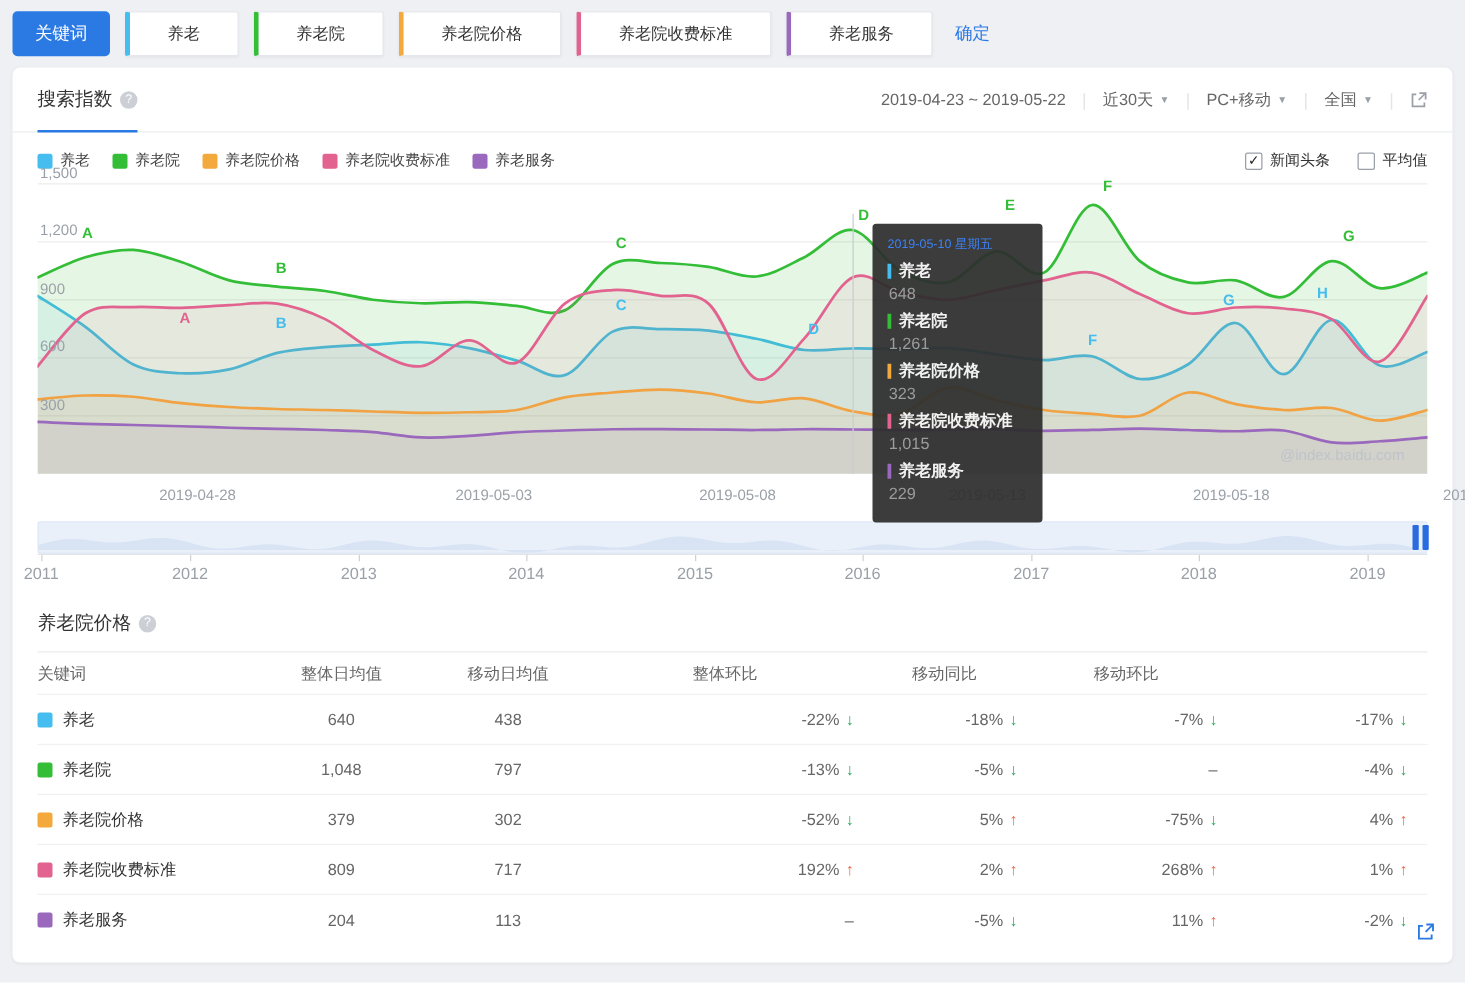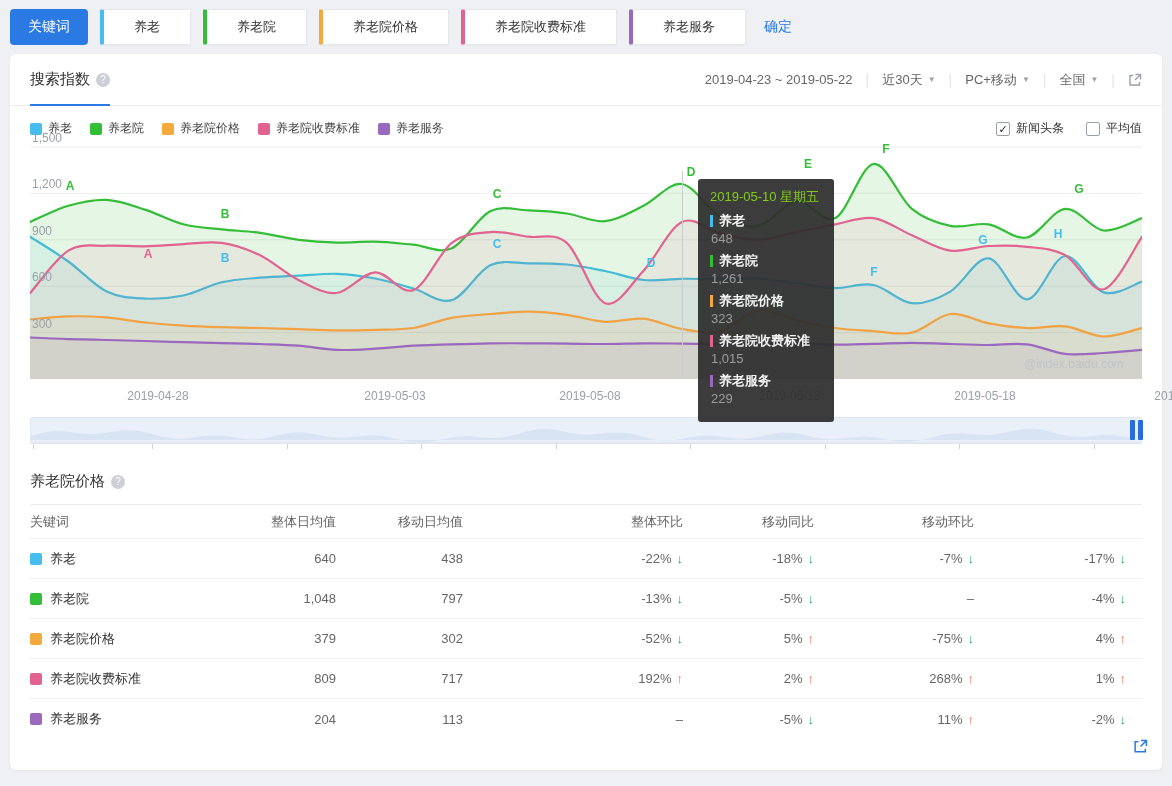--- a/index.html
+++ b/index.html
@@ -56,21 +56,21 @@
   .chart-area svg.main { position:absolute; left:0; top:0; }
   .ylab { position:absolute; left:2px; font-size:12px; color:#9aa0a8; }
   .xlab { position:absolute; top:246px; transform:translateX(-50%); font-size:12px; color:#9aa0a8; white-space:nowrap; }
   .mk { position:absolute; font-size:12px; font-weight:bold; transform:translate(-50%,-100%); cursor:pointer; }
   .watermark { position:absolute; left:994px; top:214px; font-size:12px; color:#bfc3c9; }
   .hoverline { position:absolute; left:652px; top:28px; width:1px; height:208px; background:#c9ccd1; }
   .tooltip {
     position:absolute; left:668px; top:36px; width:136px;
     background:rgba(45,45,45,.93); border-radius:3px; padding:9px 12px 10px; z-index:6;
   }
-  .tt-title { color:#84cc16; font-size:13px; margin-bottom:6px; white-space:nowrap; }
+  .tt-title { color:#3b82f6; font-size:10px; margin-bottom:6px; white-space:nowrap; }
   .tt-item { margin-bottom:5px; }
   .tt-name { display:flex; align-items:center; gap:6px; color:#f2f2f2; font-size:13px; font-weight:bold; }
   .tt-bar { width:3px; height:12px; display:inline-block; }
   .tt-val { color:#9c9c9c; font-size:13px; margin-left:1px; line-height:17px; }
   
   .slider-wrap { margin:12px 20px 0; position:relative; }
   .slider-track {
     height:26px; background:#e9f0fa; border:1px solid #dde8f6; border-radius:2px;
     position:relative; overflow:visible; cursor:pointer;
   }
@@ -85,21 +85,21 @@
   .overview { margin:22px 20px 0; }
   .ov-title { display:flex; align-items:center; gap:6px; font-size:15px; color:#333; }
   .ov-divider { border-bottom:1px solid #ececec; margin-top:13px; }
   .ov-table { width:100%; }
   .ov-row {
     display:grid; grid-template-columns:180px 140px 127px 220px 131px 160px 152px;
     align-items:center; height:40px; border-bottom:1px solid #f0f1f3; font-size:13px;
   }
   .ov-row.head { height:34px; color:#666; border-bottom:1px solid #f0f1f3; }
   .ov-row:last-child { border-bottom:none; }
-  .cell-r { text-align:right; padding-right:14px; color:#666; }
+  .cell-r { text-align:center; padding-right:14px; color:#666; }
   .kw-cell { display:flex; align-items:center; gap:8px; color:#333; }
   .trend { display:flex; justify-content:flex-end; align-items:flex-end; gap:5px; padding-right:14px; color:#666; }
   .arr { font-weight:bold; font-size:13px; }
   .arr.up { color:#ee6a4f; }
   .arr.down { color:#26a85a; }
   .bottom-ext { position:absolute; right:14px; bottom:12px; cursor:pointer; }
 </style>
 </head>
 <body>
 
@@ -302,20 +302,31 @@
         <i style="left:3px"></i>
         <i style="left:122px"></i>
         <i style="left:257px"></i>
         <i style="left:391px"></i>
         <i style="left:526px"></i>
         <i style="left:660px"></i>
         <i style="left:795px"></i>
         <i style="left:929px"></i>
         <i style="left:1064px"></i>
       </div>
+    <div class="years" id="years">
+        <span style="left:3px">2011</span>
+        <span style="left:122px">2012</span>
+        <span style="left:257px">2013</span>
+        <span style="left:391px">2014</span>
+        <span style="left:526px">2015</span>
+        <span style="left:660px">2016</span>
+        <span style="left:795px">2017</span>
+        <span style="left:929px">2018</span>
+        <span style="left:1064px">2019</span>
+      </div>
   </div>
 
   <div class="overview">
     <div class="ov-title">
       <span>养老院价格</span>
       <span class="qmark">?</span>
     </div>
     <div class="ov-divider"></div>
     <div class="ov-table" id="ovtable">
         <div class="ov-row head">

